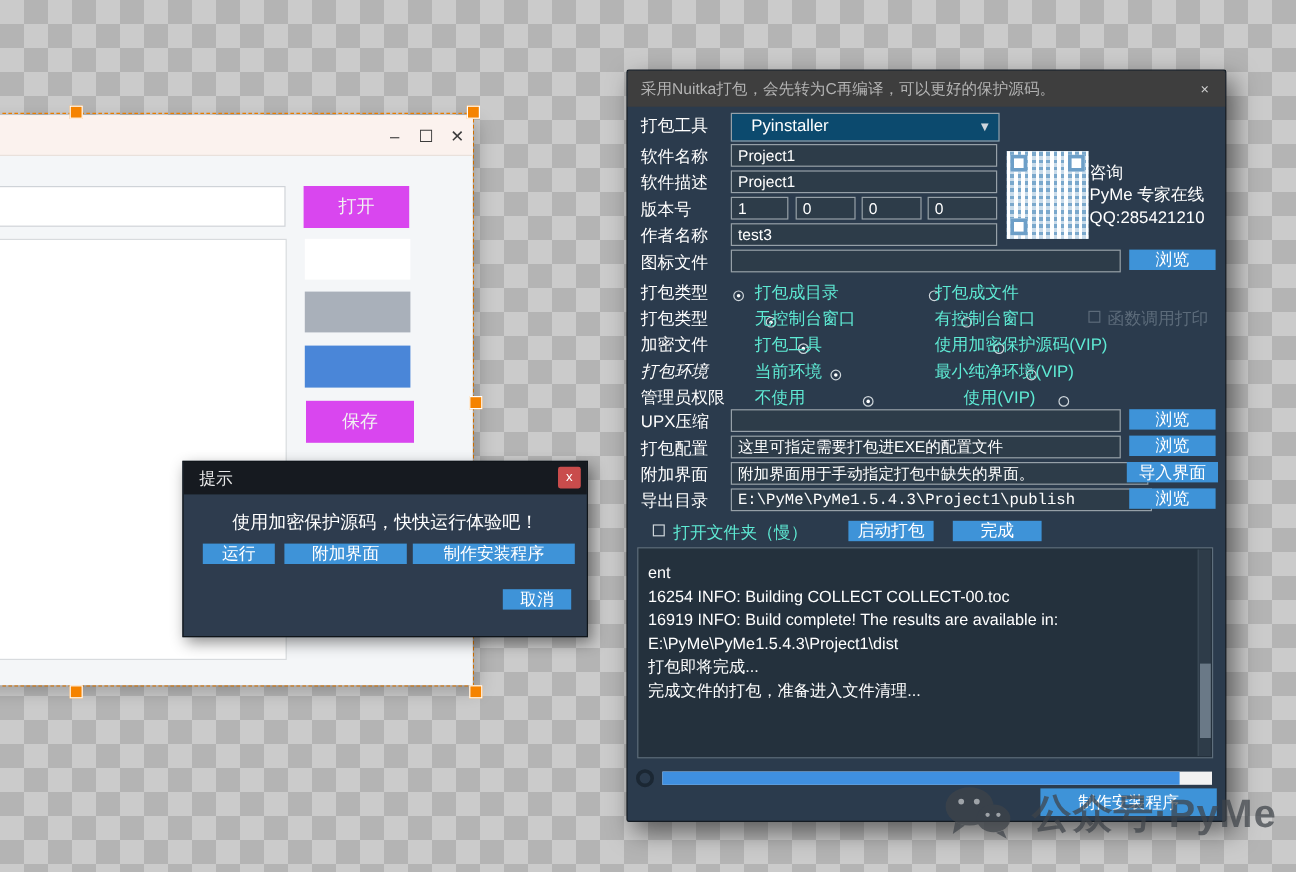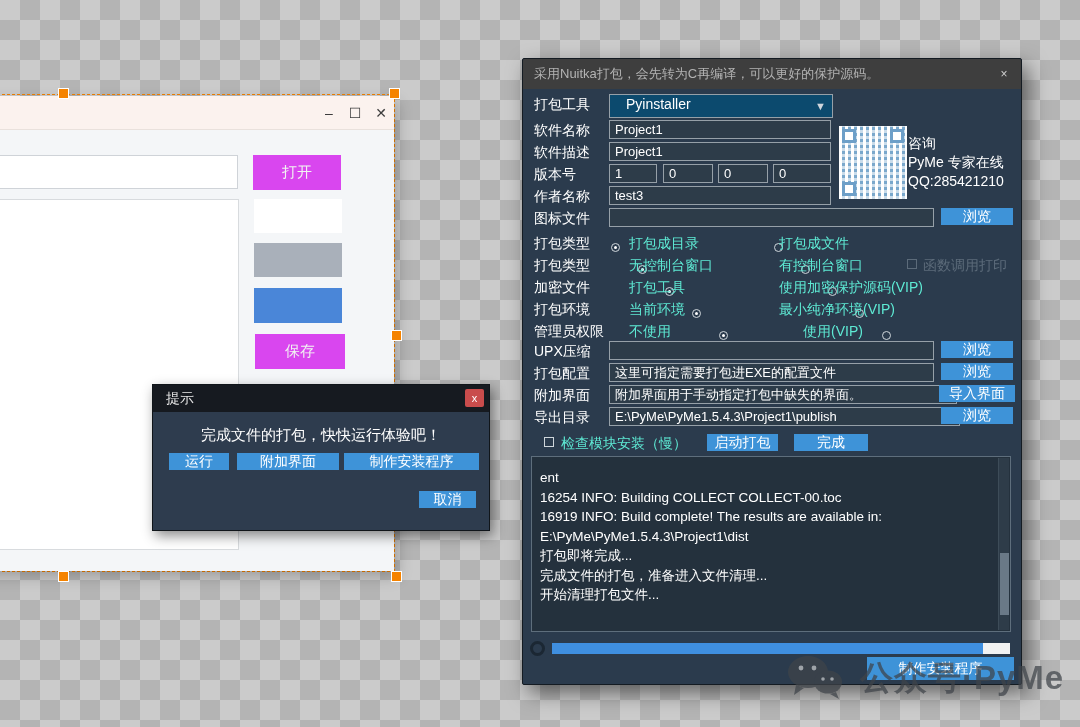--- a/index.html
+++ b/index.html
@@ -95,21 +95,21 @@
   <div class="abs swatch" style="left:526px; top:103px; height:34px; background:#ffffff;"></div>
   <div class="abs swatch" style="left:526px; top:147px; height:34px; background:#a9b0ba;"></div>
   <div class="abs swatch" style="left:526px; top:192px; height:35px; background:#4a86d8;"></div>
   <div class="abs lwin-btn" style="left:527px; top:238px; width:90px;">保存</div>
 </div>
 
 <div class="abs dlg">
   <div class="abs dlg-titlebar"></div>
   <div class="abs dlg-title">提示</div>
   <div class="abs dlg-close">x</div>
-  <div class="abs dlg-msg">完成文件的打包，快快运行体验吧！</div>
+  <div class="abs dlg-msg">使用加密保护源码，快快运行体验吧！</div>
   <div class="abs btn-blue" style="left:16px; top:68px; width:60px;">运行</div>
   <div class="abs btn-blue" style="left:84px; top:68px; width:102px;">附加界面</div>
   <div class="abs btn-blue" style="left:191px; top:68px; width:135px;">制作安装程序</div>
   <div class="abs btn-blue" style="left:266px; top:106px; width:57px;">取消</div>
 </div>
 
 <div class="abs pwin">
   <div class="abs pwin-titlebar"></div>
   <div class="abs pwin-title">采用Nuitka打包，会先转为C再编译，可以更好的保护源码。</div>
   <div class="abs pwin-close">×</div>
@@ -171,21 +171,21 @@
   <span class="abs rtext" style="left:256px; top:196px;">有控制台窗口</span>
   <span class="abs chk dim" style="left:384px; top:200px;"></span>
   <span class="abs rtext dim" style="left:400px; top:196px;">函数调用打印</span>
 
   <div class="abs plabel" style="top:218px;">加密文件</div>
   <span class="abs radio sel" style="left:88px; top:223px;"></span>
   <span class="abs rtext" style="left:106px; top:218px;">打包工具</span>
   <span class="abs radio" style="left:238px; top:223px;"></span>
   <span class="abs rtext" style="left:256px; top:218px;">使用加密保护源码(VIP)</span>
 
-  <div class="abs plabel" style="top:240px;">打包环境</div>
+  <div class="abs plabel" style="top:240px;font-style:italic;">打包环境</div>
   <span class="abs radio sel" style="left:88px; top:245px;"></span>
   <span class="abs rtext" style="left:106px; top:240px;">当前环境</span>
   <span class="abs radio" style="left:238px; top:245px;"></span>
   <span class="abs rtext" style="left:256px; top:240px;">最小纯净环境(VIP)</span>
 
   <div class="abs plabel" style="top:262px;">管理员权限</div>
   <span class="abs radio sel" style="left:88px; top:267px;"></span>
   <span class="abs rtext" style="left:106px; top:262px;">不使用</span>
   <span class="abs radio" style="left:238px; top:267px;"></span>
   <span class="abs rtext" style="left:256px; top:262px;margin-left:24px;">使用(VIP)</span>
@@ -197,38 +197,37 @@
 
   <div class="abs plabel" style="top:304px;">打包配置</div>
   <div class="abs pinput" style="left:86px; top:304px; width:325px;">这里可指定需要打包进EXE的配置文件</div>
   <div class="abs btn-blue" style="left:418px; top:304px; width:72px;">浏览</div>
 
   <div class="abs plabel" style="top:326px;text-align:center;">附加界面</div>
   <div class="abs pinput" style="left:86px; top:326px; width:348px;">附加界面用于手动指定打包中缺失的界面。</div>
   <div class="abs btn-blue" style="left:416px; top:326px; width:76px;">导入界面</div>
 
   <div class="abs plabel" style="top:348px;">导出目录</div>
-  <div class="abs pinput" style="left:86px; top:348px; width:351px;">E:\PyMe\PyMe1.5.4.3\Project1\publish</div>
+  <div class="abs pinput" style="left:86px; top:348px; width:351px;font-family:Liberation Mono, monospace;">E:\PyMe\PyMe1.5.4.3\Project1\publish</div>
   <div class="abs btn-blue" style="left:418px; top:348px; width:72px;">浏览</div>
 
   
   <span class="abs chk" style="left:21px; top:378px;"></span>
-  <span class="abs rtext" style="left:38px; top:374px;">检查模块安装（慢）</span>
+  <span class="abs rtext" style="left:38px; top:374px;">打开文件夹（慢）</span>
   <div class="abs btn-blue" style="left:184px; top:375px; width:71px;">启动打包</div>
   <div class="abs btn-blue" style="left:271px; top:375px; width:74px;">完成</div>
 
   
   <div class="abs log">
     <div class="partial">-</div>
     <div>ent</div>
     <div>16254 INFO: Building COLLECT COLLECT-00.toc</div>
     <div>16919 INFO: Build complete! The results are available in: E:\PyMe\PyMe1.5.4.3\Project1\dist</div>
     <div>打包即将完成...</div>
     <div>完成文件的打包，准备进入文件清理...</div>
-    <div>开始清理打包文件...</div>
     <div class="abs log-scroll">
       <div class="abs log-thumb"></div>
     </div>
   </div>
 
   
   <div class="abs spinner"></div>
   <div class="abs progress">
     <div class="fill"></div>
   </div>

